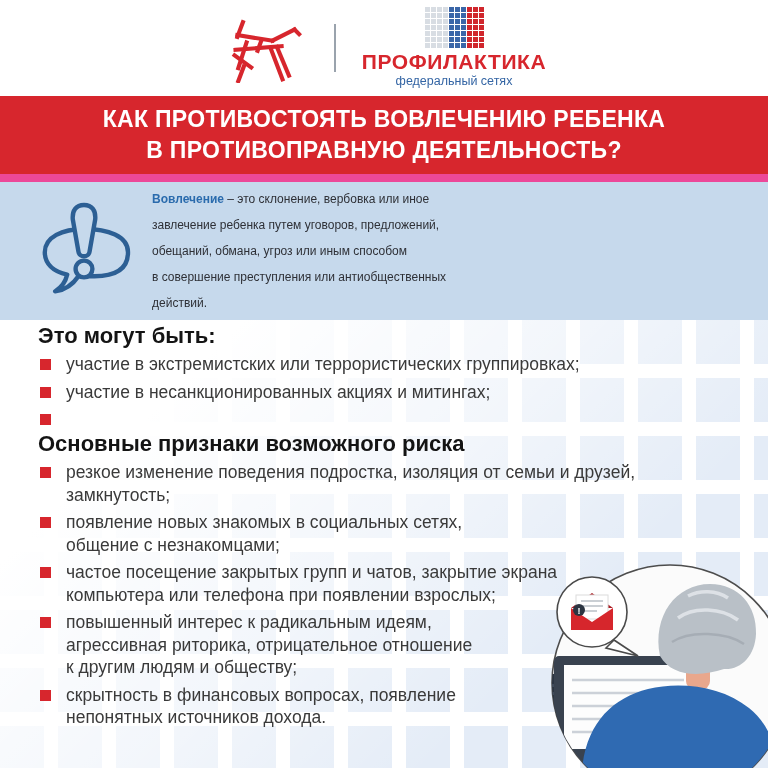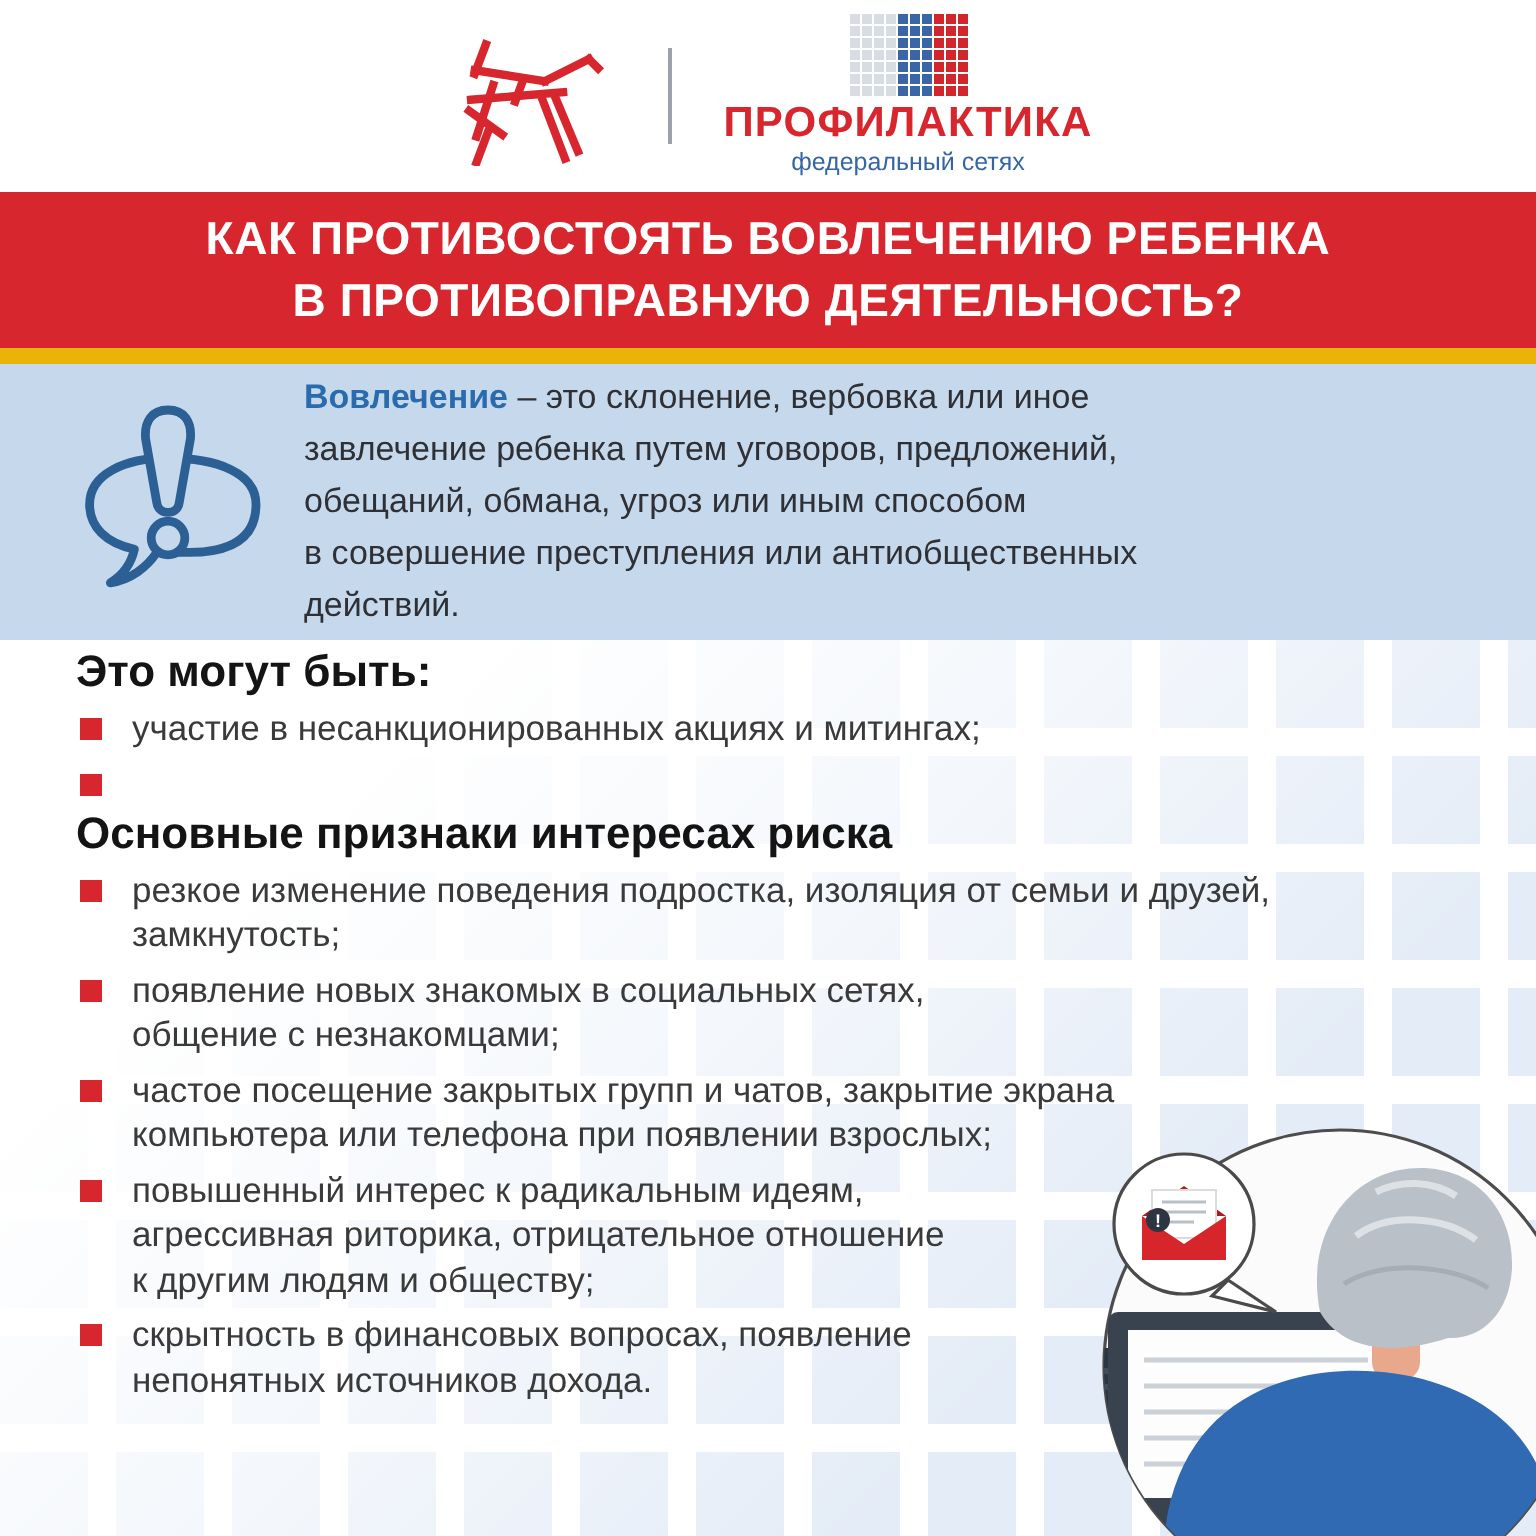--- a/index.html
+++ b/index.html
@@ -1,18 +1,18 @@
 <!DOCTYPE html>
 <html lang="ru"><head>
 <meta charset="utf-8">
 <style>
   html,body{margin:0;padding:0;background:#ffffff;}
   .poster{
     position:relative; width:768px; height:768px; overflow:hidden;
-    background:#eab308;
+    background:#ec4899;
     font-family:"Liberation Sans", "DejaVu Sans", sans-serif;
     color:#3a3a3a;
   }
   
   .header{
     height:96px; display:flex; align-items:center; justify-content:center; gap:26px;
     background:#ffffff;
   }
   .chair-wrap{width:86px;height:70px;display:flex;align-items:center;justify-content:center;}
   .divider{width:2px;height:48px;background:#9aa3ad;}
@@ -26,21 +26,21 @@
     background:#d7262d; color:#ffffff; text-align:center;
     padding:8px 10px; font-weight:800; font-size:23px; line-height:31px;
     letter-spacing:.3px; white-space:pre-line;
   }
   
   .infobox{
     margin-top:8px; height:138px; background:#c6d9ec;
     display:flex; align-items:center; gap:16px; padding:0 20px 0 32px; box-sizing:border-box;
   }
   .infobox .icon-wrap{flex:0 0 104px;height:112px;display:flex;align-items:center;justify-content:center;}
-  .def-text{font-size:17px;line-height:26px;color:#2e3036;}
+  .def-text{font-size:12px;line-height:26px;color:#2e3036;}
   .def-term{font-weight:800;color:#2a6bad;}
   .def-body{white-space:pre-line;}
   
   .content{
     position:relative; height:448px; box-sizing:border-box;
     padding:4px 38px 0 38px;
   }
   .content::before{
     content:""; position:absolute; inset:0; z-index:0;
     background-color:#e4ecf7;
@@ -182,28 +182,32 @@
 действий.</span>
     </div>
   </div>
 
   <div class="content">
 
     <div class="sec-heading">Это могут быть:</div>
     <ul class="blist">
       <li>
           <span class="sq"></span>
+          <span class="li-text">участие в экстремистских или террористических группировках;</span>
+        </li>
+      <li>
+          <span class="sq"></span>
           <span class="li-text">участие в несанкционированных акциях и митингах;</span>
         </li>
       <li>
           <span class="sq"></span>
         </li>
     </ul>
 
-    <div class="sec-heading second">Основные признаки интересах риска</div>
+    <div class="sec-heading second">Основные признаки возможного риска</div>
     <ul class="blist">
       <li>
           <span class="sq"></span>
           <span class="li-text">резкое изменение поведения подростка, изоляция от семьи и друзей,
 замкнутость;</span>
         </li>
       <li>
           <span class="sq"></span>
           <span class="li-text">появление новых знакомых в социальных сетях,
 общение с незнакомцами;</span>

